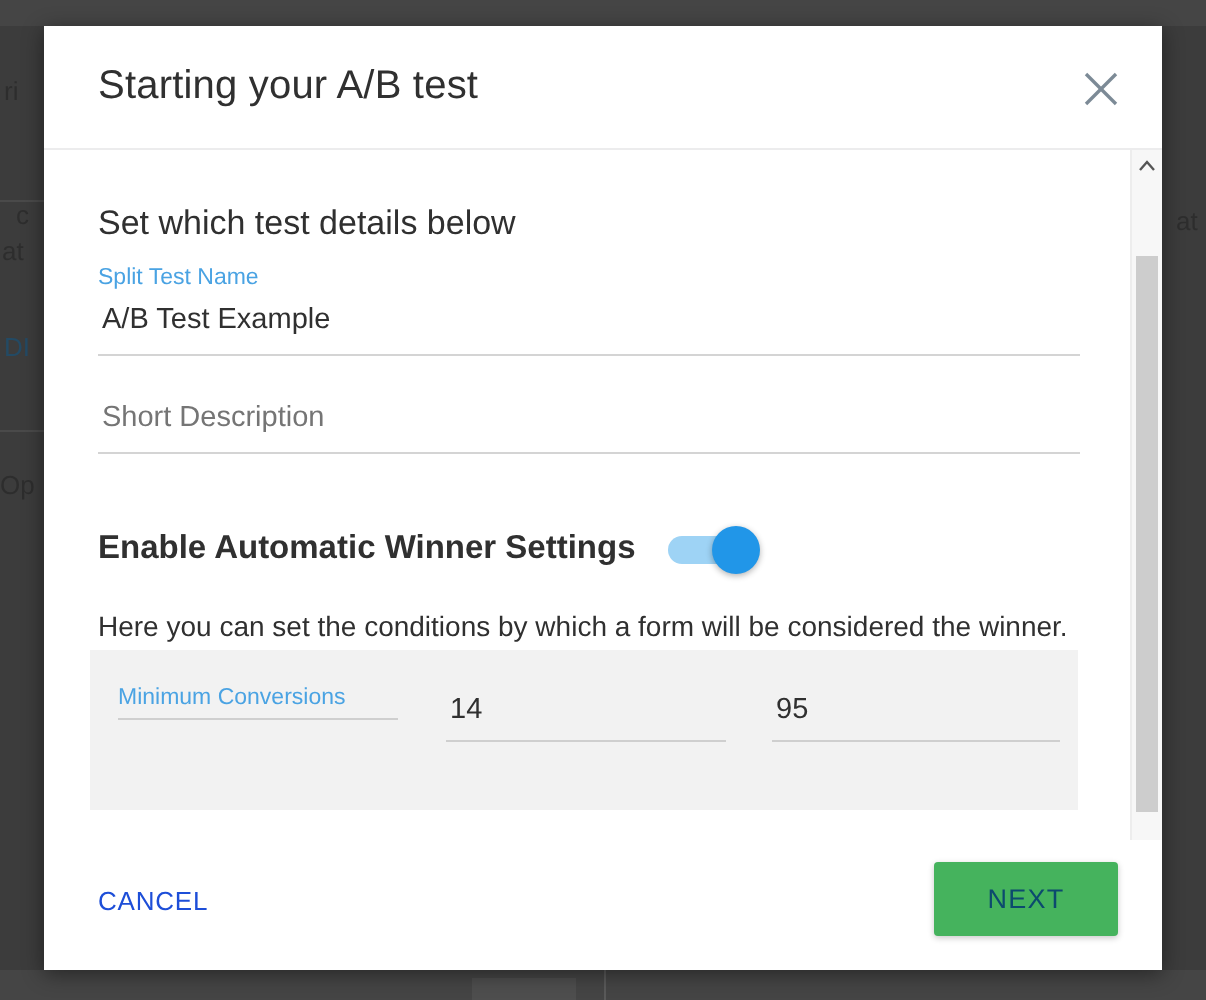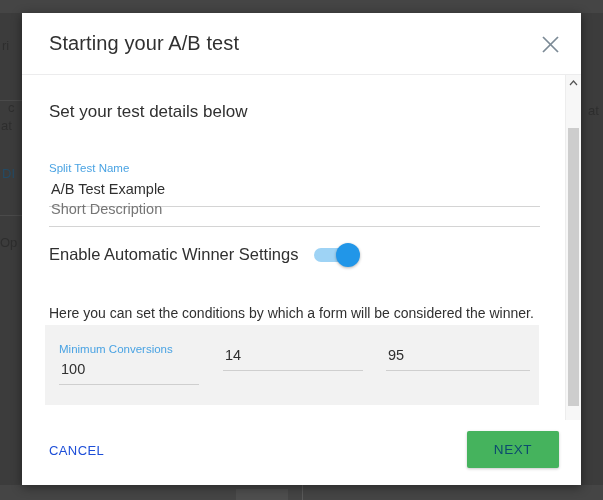--- a/index.html
+++ b/index.html
@@ -131,23 +131,24 @@
   .field-underline {
     height: 1px;
     background: #d4d4d4;
     margin-top: 5px;
   }
 
   
   #toggle-row {
     position: absolute;
     left: 27px;
-    top: 170px;
+    top: 190px;
     display: flex;
     align-items: center;
+    font-weight: bold;
   }
   #toggle-label {
     font-size: 16.5px;
     color: #303030;
     margin-right: 16px;
   }
   #winner-toggle {
     position: relative;
     width: 44px;
     height: 14px;
@@ -323,23 +324,23 @@
       <svg width="19" height="19" viewBox="0 0 19 19">
         <line x1="2" y1="2" x2="17" y2="17" stroke="#7c8a96" stroke-width="1.7"></line>
         <line x1="17" y1="2" x2="2" y2="17" stroke="#7c8a96" stroke-width="1.7"></line>
       </svg>
     </div>
   </div>
 
   <div id="modal-body">
     <div id="modal-content">
 
-      <div class="section-title">Set your test details below</div>
-
-      <div class="field" style="top:57px;margin-top:29px;">
+      <div class="section-title">Set which test details below</div>
+
+      <div class="field" style="top:57px;">
         <span class="field-label">Split Test Name</span>
         <input class="field-value" type="text" value="A/B Test Example" style="">
         <div class="field-underline"></div>
       </div>
 
       <div class="field" style="top:120px;">
         <input class="field-value" type="text" style="color: rgb(48, 48, 48);" placeholder="Short Description">
         <div class="field-underline"></div>
       </div>
 
@@ -349,21 +350,20 @@
           <div id="toggle-track"></div>
           <div id="toggle-knob"></div>
         </div>
       </div>
 
       <div id="toggle-description">Here you can set the conditions by which a form will be considered the winner.</div>
 
       <div id="winner-settings-panel">
         <div class="panel-field f1">
           <span class="panel-label">Minimum Conversions</span>
-          <input class="panel-value" type="text" value="100" style="">
           <div class="panel-underline"></div>
         </div>
         <div class="panel-field f2">
           <input class="panel-value" type="text" value="14" style="">
           <div class="panel-underline"></div>
         </div>
         <div class="panel-field f3">
           <input class="panel-value" type="text" value="95" style="">
           <div class="panel-underline"></div>
         </div>

